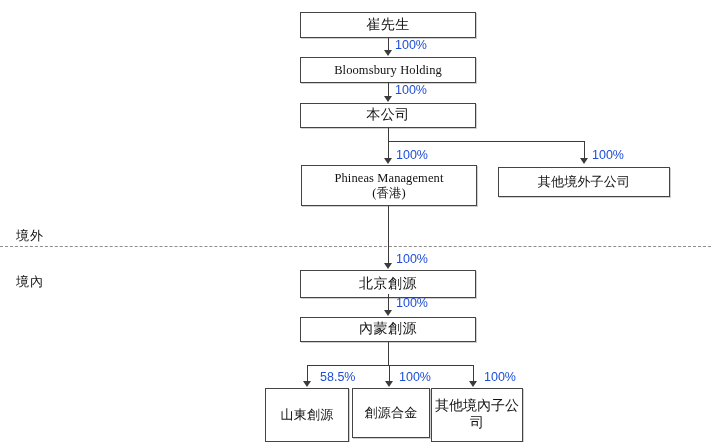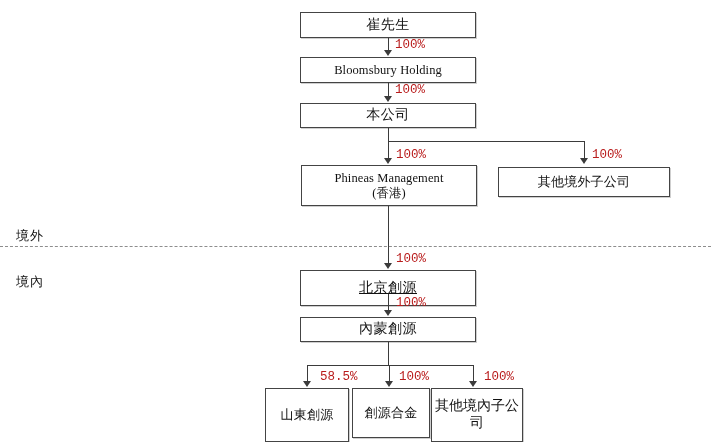--- a/index.html
+++ b/index.html
@@ -49,23 +49,23 @@
     position: absolute;
     width: 0; height: 0;
     border-left: 4px solid transparent;
     border-right: 4px solid transparent;
     border-top: 6px solid #3b3b3b;
   }
 
   .pct {
     position: absolute;
     font-size: 12.5px;
-    color: #b91c1c;
+    color: #1d4ed8;
     white-space: nowrap;
-    font-family: Liberation Mono, monospace;
+    font-family: Liberation Sans, sans-serif;
   }
 
   
   .boundary {
     position: absolute;
     left: 0;
     width: 711px;
     height: 0;
     border-top: 1px dashed #8d8d8d;
   }
@@ -123,21 +123,21 @@
   </div>
 
   <div class="vline" style="left:388px; top:206px; height:58px;"></div>
   <div class="arrow" style="left:384px; top:263px;"></div>
   <div class="pct" style="left:396px; top:252px;">100%</div>
 
   <div class="boundary" style="top:246px;"></div>
   <div class="zone-label" style="left:16px; top:227px;">境外</div>
   <div class="zone-label" style="left:16px; top:249px;margin-top:24px;">境內</div>
 
-  <div class="node cjk" style="left:300px; top:270px; width:176px; height:36px;text-decoration:underline;">
+  <div class="node cjk" style="left:300px; top:270px; width:176px; height:28px;">
     <span class="node-label">北京創源</span>
   </div>
 
   <div class="vline" style="left:388px; top:294px; height:17px;"></div>
   <div class="arrow" style="left:384px; top:310px;"></div>
   <div class="pct" style="left:396px; top:296px;">100%</div>
 
   <div class="node cjk" style="left:300px; top:317px; width:176px; height:25px;">
     <span class="node-label">內蒙創源</span>
   </div>

